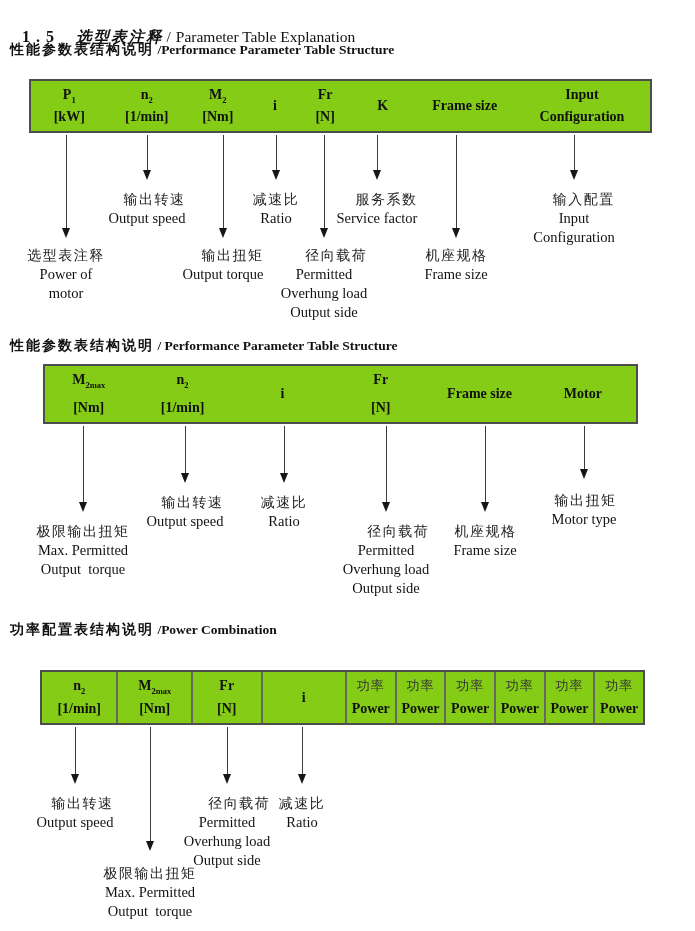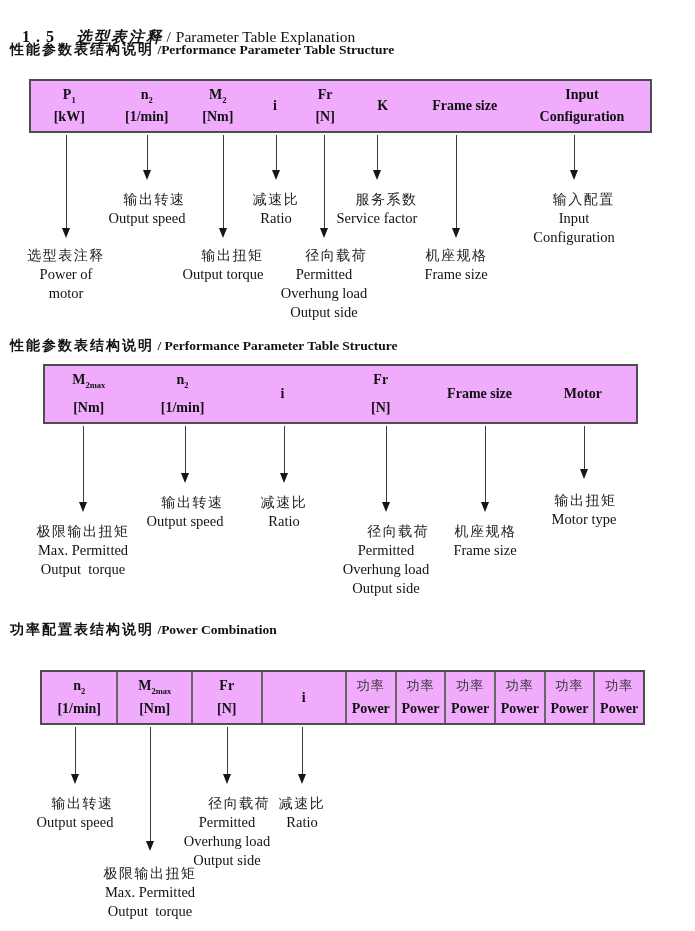--- a/index.html
+++ b/index.html
@@ -13,21 +13,21 @@
   .t-zh{font-weight:bold;font-size:15.5px;letter-spacing:2px;margin-left:21px;font-style:italic;}
   .t-sep{font-size:15.5px;margin-left:3px;}
   .t-en{font-size:15.5px;margin-left:5px;}
 
   .sec-heading{position:absolute;white-space:pre;}
   .h-zh{font-weight:bold;font-size:14px;letter-spacing:2px;font-family:"Liberation Sans","DejaVu Sans",sans-serif;}
   .h-en{font-weight:bold;font-size:13.5px;}
 
   .ptable{
     position:absolute;display:flex;align-items:stretch;
-    background:#f0abfc;border:2px solid #4d4d4d;box-sizing:border-box;
+    background:#84cc16;border:2px solid #4d4d4d;box-sizing:border-box;
   }
   .pcell{
     display:flex;flex-direction:column;justify-content:space-between;align-items:center;
     padding:7px 0 6px 0;box-sizing:border-box;
     font-weight:bold;font-size:14px;flex:0 1 auto;
   }
   .pcell.single{justify-content:center;}
   .dividers .pcell + .pcell{border-left:2px solid #666;}
   .cell-line{line-height:1.05;white-space:nowrap;}
   .cell-line sub{font-size:8.5px;}

